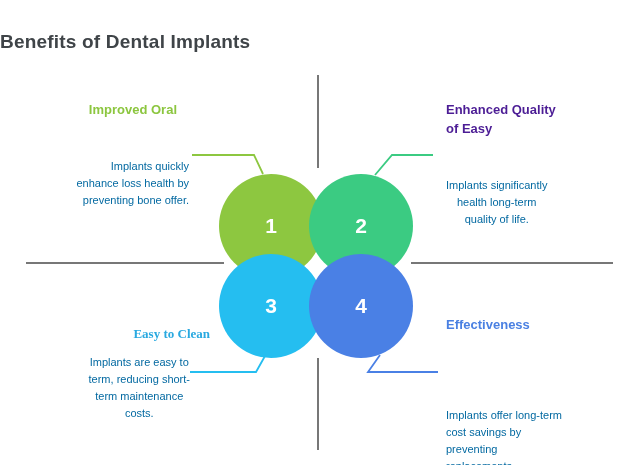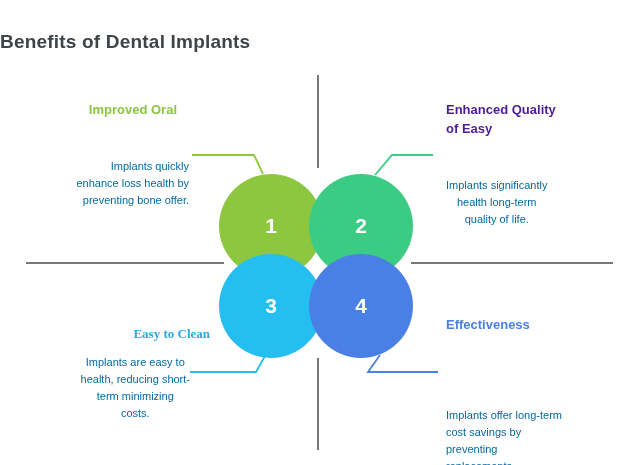--- a/index.html
+++ b/index.html
@@ -87,22 +87,22 @@
     <span>Implants significantly</span>
     <span>health long-term</span>
     <span>quality of life.</span>
   </div>
 
   <div class="heading q-bl" style="color: rgb(41, 169, 224);">
     <span>Easy to Clean</span>
   </div>
   <div class="desc q-bl-body">
     <span>Implants are easy to</span>
-    <span>health, reducing short-</span>
-    <span>term minimizing</span>
+    <span>term, reducing short-</span>
+    <span>term maintenance</span>
     <span>costs.</span>
   </div>
 
   <div class="heading q-br" style="color: rgb(74, 128, 226);">
     <span>Effectiveness</span>
   </div>
   <div class="desc q-br-body">
     <span>Implants offer long-term</span>
     <span>cost savings by</span>
     <span>preventing</span>

